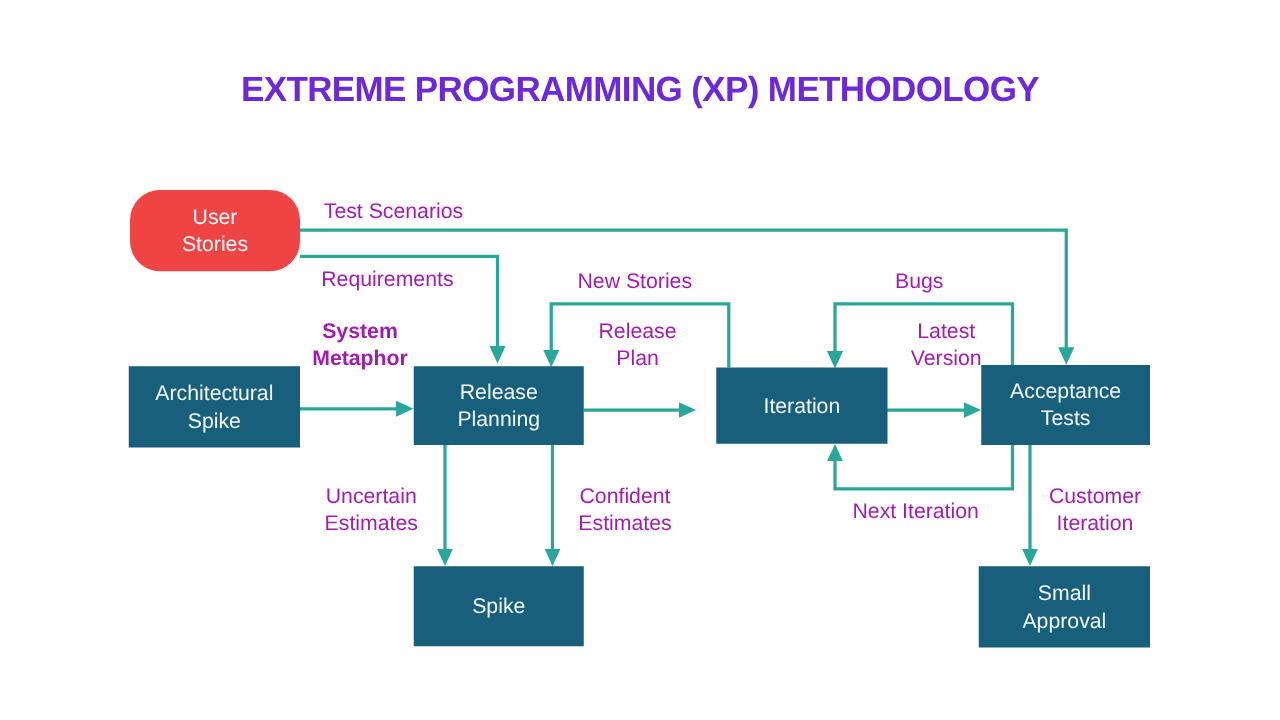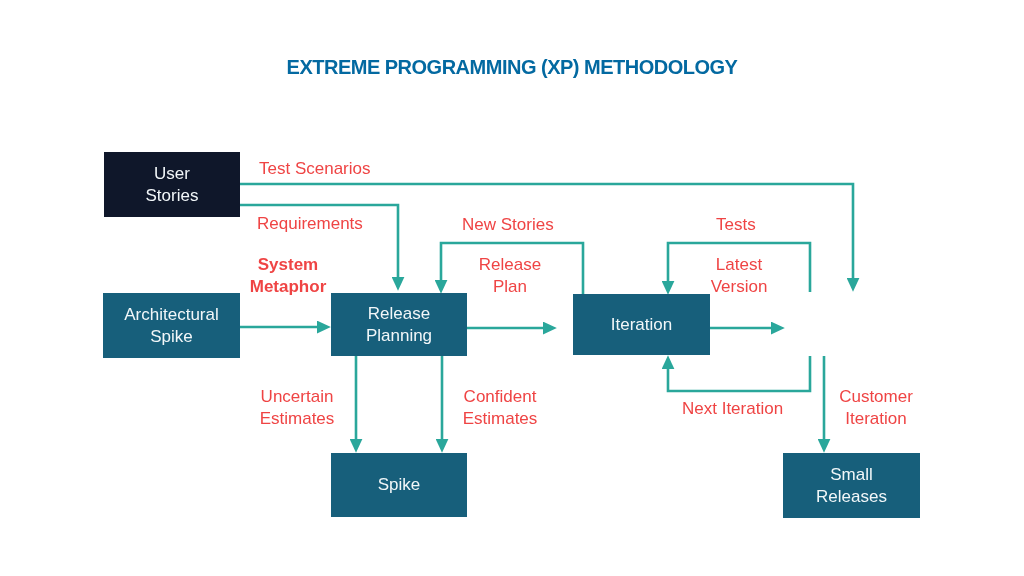--- a/index.html
+++ b/index.html
@@ -10,43 +10,43 @@
     background: #ffffff;
     font-family: "Liberation Sans", "DejaVu Sans", sans-serif;
     overflow: hidden;
   }
   .title {
     position: absolute;
     top: 56px;
     left: 0;
     width: 1024px;
     text-align: center;
-    font-size: 20px;
+    font-size: 28px;
     font-weight: 700;
     letter-spacing: -0.5px;
-    color: #0369a1;
+    color: #6d28d9;
   }
   .box {
     position: absolute;
     display: flex;
     align-items: center;
     justify-content: center;
     text-align: center;
     color: #f2f7f9;
     font-size: 17px;
     font-weight: 500;
     line-height: 22px;
     white-space: pre-line;
     box-sizing: border-box;
   }
   .box.teal { background: #175f7b; }
-  .box.navy { background: #0f172a; }
+  .box.navy { background: #ef4444; border-radius: 24px; }
   .lbl {
     position: absolute;
-    color: #ef4444;
+    color: #a21caf;
     font-size: 17px;
     font-weight: 500;
     line-height: 22px;
     white-space: pre-line;
   }
   .lbl.center { text-align: center; }
   #edges {
     position: absolute;
     top: 0; left: 0;
     width: 1024px;
@@ -85,33 +85,35 @@
     <polyline points="824,356 824,441" marker-end="url(#arrow)"></polyline>
   </svg>
 
   <div class="box navy" style="left:104px; top:152px; width:136px; height:65px;">User
 Stories</div>
   <div class="box teal" style="left:103px; top:293px; width:137px; height:65px;">Architectural
 Spike</div>
   <div class="box teal" style="left:331px; top:293px; width:136px; height:63px;">Release
 Planning</div>
   <div class="box teal" style="left:557px; top:294px; width:137px; height:61px;margin-left:16px;">Iteration</div>
+  <div class="box teal" style="left:785px; top:292px; width:135px; height:64px;">Acceptance
+Tests</div>
   <div class="box teal" style="left:331px; top:453px; width:136px; height:64px;">Spike</div>
   <div class="box teal" style="left:783px; top:453px; width:137px; height:65px;">Small
-Releases</div>
+Approval</div>
 
   <div class="lbl" style="left:259px; top:158px;">Test Scenarios</div>
   <div class="lbl" style="left:257px; top:213px;">Requirements</div>
   <div class="lbl center" style="left:240px; top:254px; width:96px;font-weight:bold;">System
 Metaphor</div>
   <div class="lbl" style="left:462px; top:214px;">New Stories</div>
   <div class="lbl center" style="left:468px; top:254px; width:84px;">Release
 Plan</div>
-  <div class="lbl" style="left:716px; top:214px;">Tests</div>
-  <div class="lbl center" style="left:700px; top:254px; width:78px;">Latest
+  <div class="lbl" style="left:716px; top:214px;">Bugs</div>
+  <div class="lbl center" style="left:718px; top:254px; width:78px;">Latest
 Version</div>
   <div class="lbl center" style="left:248px; top:386px; width:98px;">Uncertain
 Estimates</div>
   <div class="lbl center" style="left:451px; top:386px; width:98px;">Confident
 Estimates</div>
   <div class="lbl" style="left:682px; top:398px;">Next Iteration</div>
   <div class="lbl center" style="left:828px; top:386px; width:96px;">Customer
 Iteration</div>
 
 </div>

